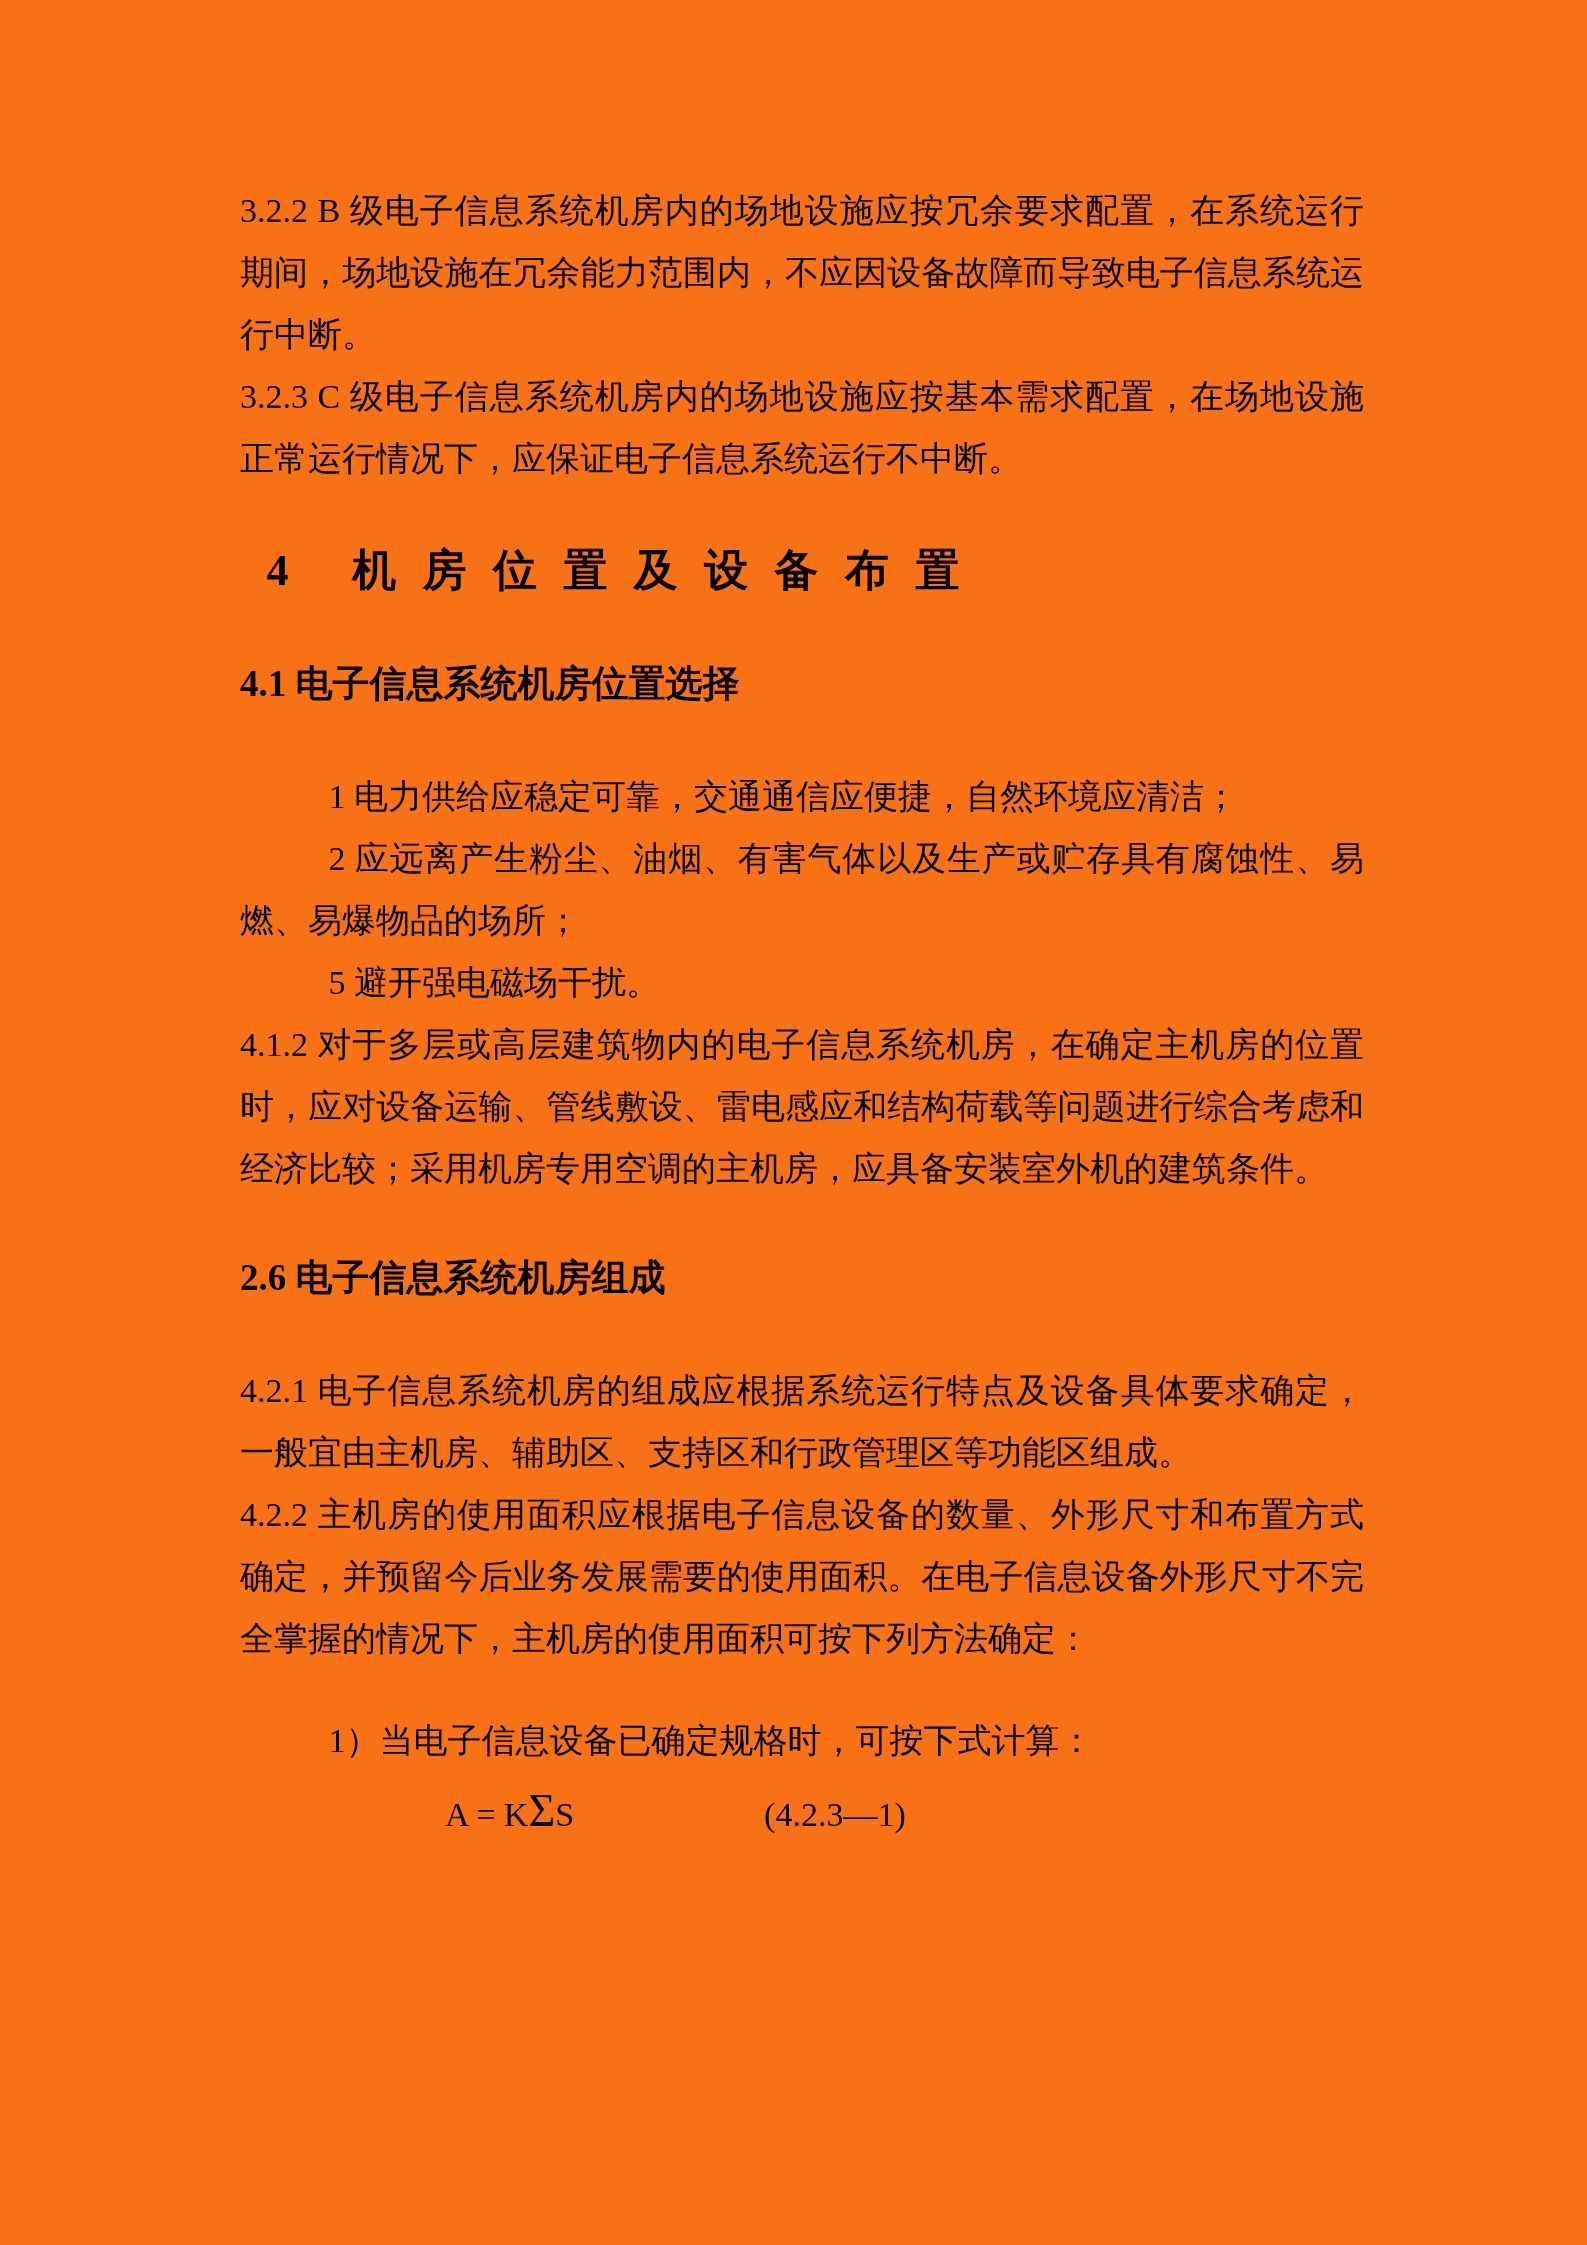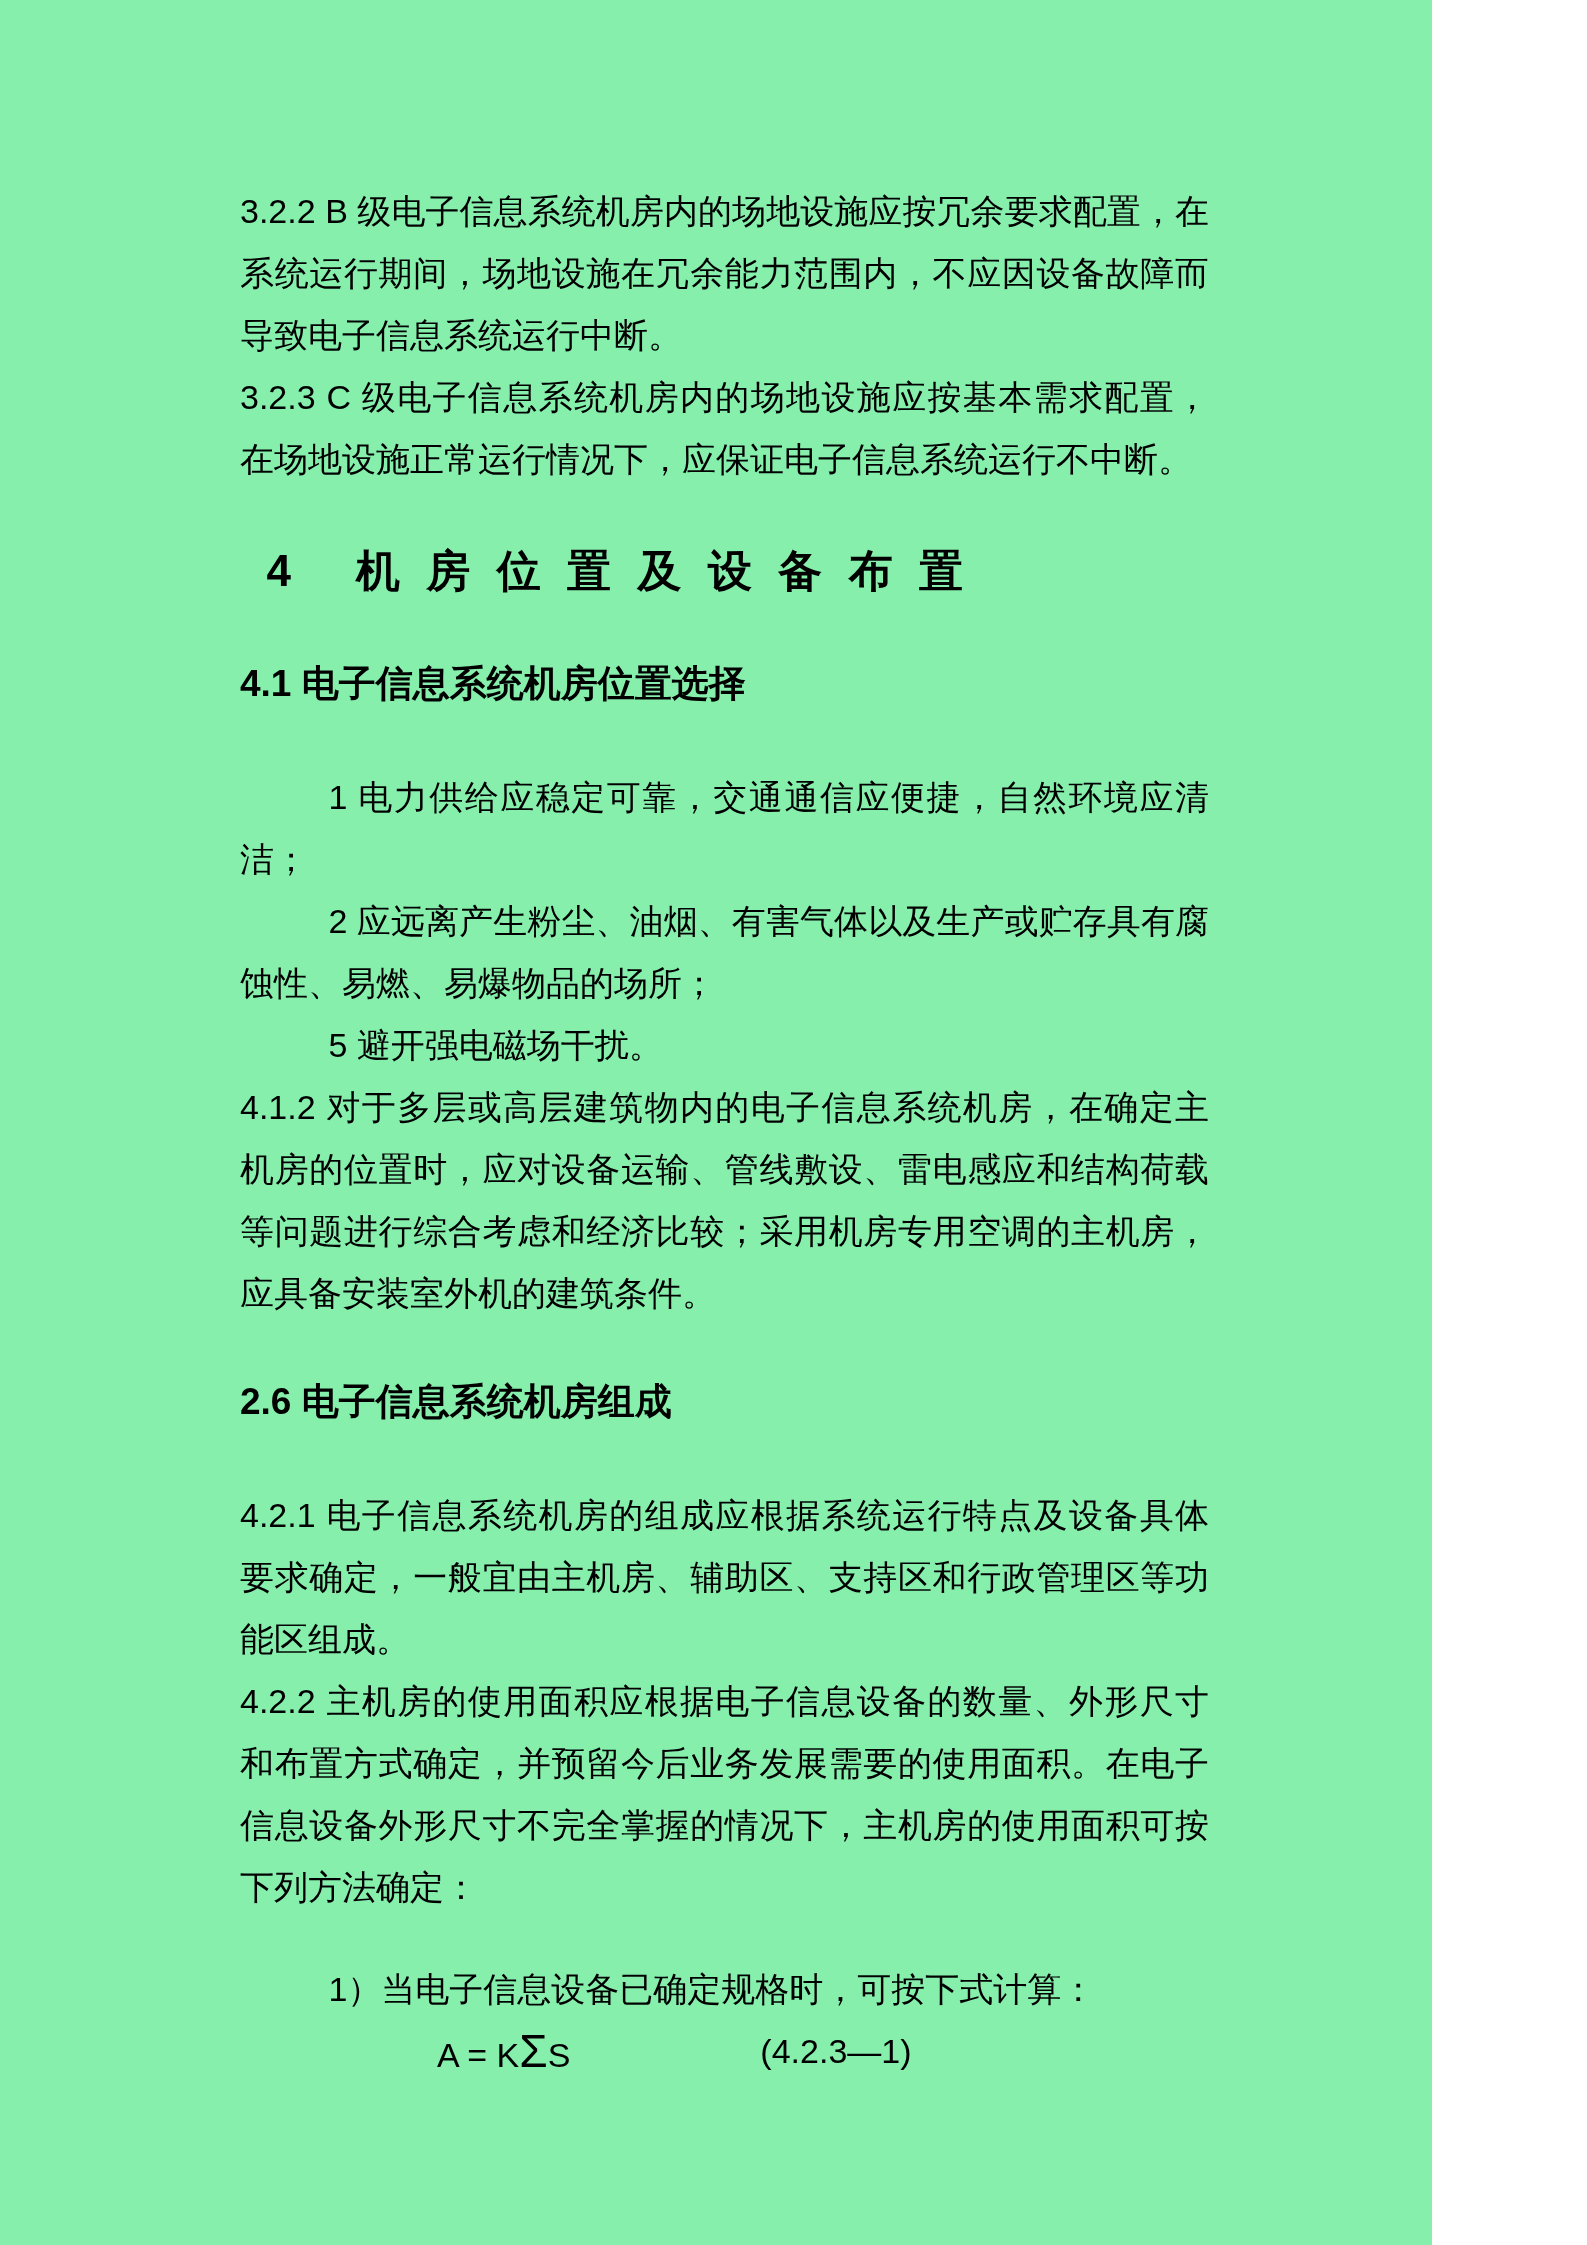--- a/index.html
+++ b/index.html
@@ -1,23 +1,23 @@
 <!DOCTYPE html>
 <html lang="zh"><head>
 <meta charset="utf-8">
 <style>
   html, body { margin: 0; padding: 0; background: #ffffff; }
   .page {
     position: relative;
-    width: 1432px;
+    width: 1587px;
     height: 2245px;
     box-sizing: border-box;
-    background: #86efac;
+    background: #f97316;
     color: #000000;
-    font-family: Liberation Sans, sans-serif;
+    font-family: Liberation Serif, serif;
     padding: 180px 223px 0 240px;
     overflow: hidden;
   }
   .body-text {
     font-size: 34px;
     line-height: 62px;
     text-align: justify;
     margin: 0;
     color: #000000;
   }
@@ -35,26 +35,26 @@
   }
   h2.section {
     font-size: 37px;
     line-height: 64px;
     font-weight: 700;
     margin: 46px 0 50px 0;
     color: #000000;
   }
   .formula-row {
     display: flex;
-    align-items: flex-start;
+    align-items: flex-end;
     gap: 190px;
     padding-left: 197px;
     font-size: 34px;
     line-height: 62px;
-    margin: 0;
+    margin: 8px;
   }
   .formula-expression { white-space: pre; }
   .formula-sigma { font-size: 46px; }
 </style>
 </head>
 <body>
 
 <div class="page">
 
   <p class="body-text">3.2.2 B 级电子信息系统机房内的场地设施应按冗余要求配置，在系统运行期间，场地设施在冗余能力范围内，不应因设备故障而导致电子信息系统运行中断。</p>

